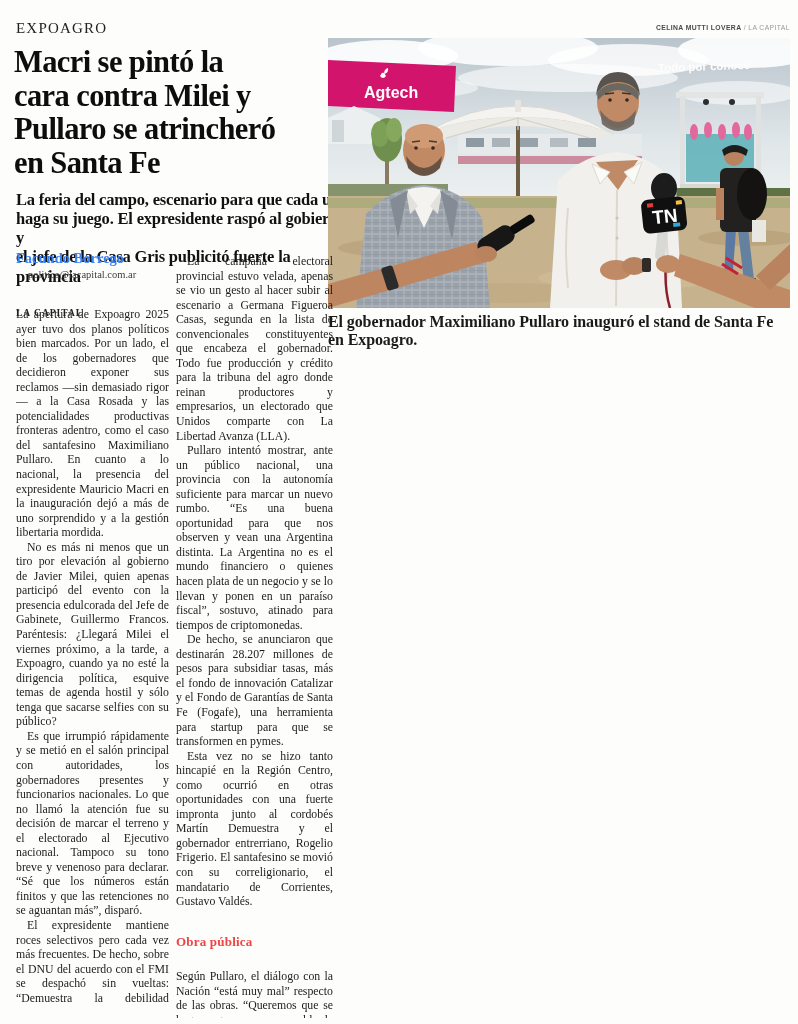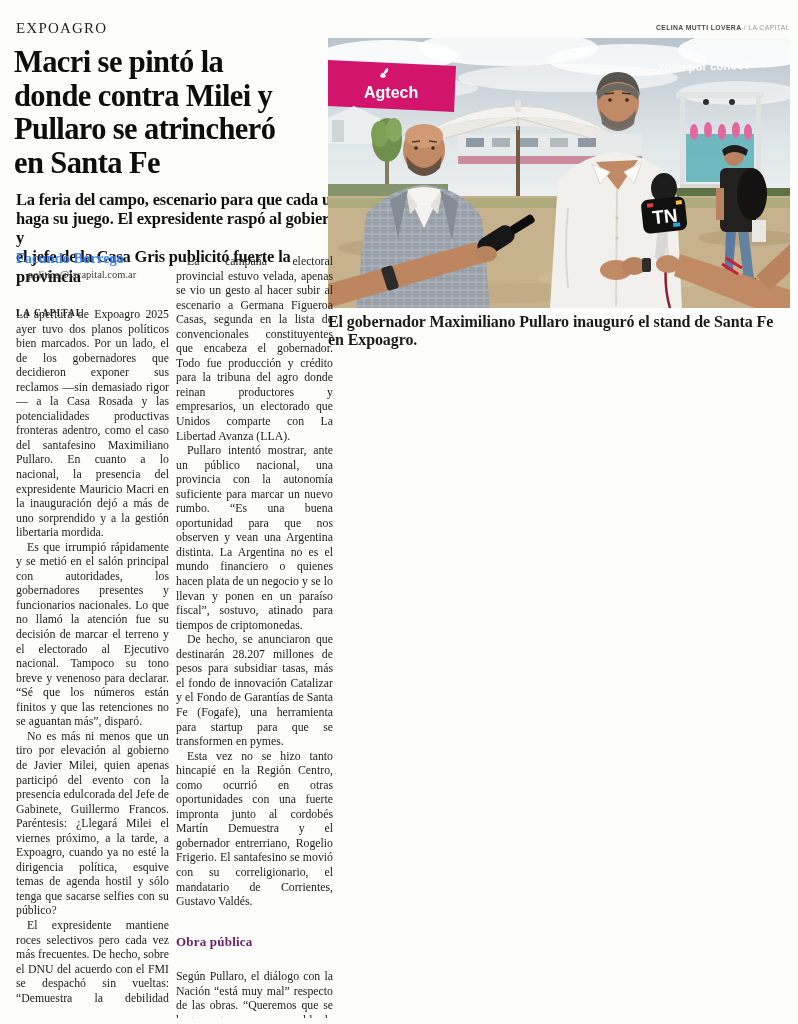--- a/index.html
+++ b/index.html
@@ -38,21 +38,21 @@
   .col{
     position:absolute;font-size:11.8px;line-height:14.55px;
     text-align:justify;color:#1c1c1c;overflow:hidden;hyphens:auto;
   }
   .col-1{left:16px;top:307px;width:153px;height:697px;}
   .col-2{left:176px;top:254px;width:157px;height:764px;}
   .col p{margin:0;text-indent:11px;}
   .col p.noindent{text-indent:0;}
   .subhead{
     font-weight:700;font-size:13px;text-indent:0 !important;
-    margin:26px 0 20px 0 !important;letter-spacing:0.2px;color:#701a75;
+    margin:26px 0 20px 0 !important;letter-spacing:0.2px;color:#ef4444;
   }
   .photo-credit{
     position:absolute;right:8px;top:24px;width:400px;text-align:right;
     font-family:"Liberation Sans","DejaVu Sans",sans-serif;
     font-size:6.8px;letter-spacing:0.4px;color:#9a9a9a;
   }
   .photo-credit b{color:#4a4a4a;font-weight:700;}
   .photo-box{
     position:absolute;left:328px;top:38px;width:462px;height:270px;
     overflow:hidden;background:#cfd6da;
@@ -67,21 +67,21 @@
 
 <div class="page">
 
   <div class="kicker">EXPOAGRO</div>
 
   <div class="photo-credit">
     <b>CELINA MUTTI LOVERA</b><span> / LA CAPITAL</span>
   </div>
 
   <h1 class="headline" style="margin:0;font-size:30.5px;">Macri se pintó la
-donde contra Milei y
+cara contra Milei y
 Pullaro se atrincheró
 en Santa Fe</h1>
 
   <div class="deck">La feria del campo, escenario para que cada uno
 haga su juego. El expresidente raspó al gobierno y
 el jefe de la Casa Gris publicitó fuerte la provincia</div>
 
   <div class="byline-author">Facundo Borrego</div>
   <div class="byline-email">politica@lacapital.com.ar</div>
   <div class="byline-outlet">LA CAPITAL</div>
@@ -250,22 +250,22 @@
         </g>
         <ellipse cx="340" cy="226" rx="12" ry="9" fill="#c08a64"></ellipse>
       </g>
     </svg>
   </div>
 
   <div class="photo-caption">El gobernador Maximiliano Pullaro inauguró el stand de Santa Fe en Expoagro.</div>
 
   <div class="col col-1">
     <p class="noindent">La apertura de Expoagro 2025 ayer tuvo dos planos políticos bien marcados. Por un lado, el de los gobernadores que decidieron exponer sus reclamos —sin demasiado rigor— a la Casa Rosada y las potencialidades productivas fronteras adentro, como el caso del santafesino Maximiliano Pullaro. En cuanto a lo nacional, la presencia del expresidente Mauricio Macri en la inauguración dejó a más de uno sorprendido y a la gestión libertaria mordida.</p>
+    <p>No es más ni menos que un tiro por elevación al gobierno de Javier Milei, quien apenas participó del evento con la presencia edulcorada del Jefe de Gabinete, Guillermo Francos. Paréntesis: ¿Llegará Milei el viernes próximo, a la tarde, a Expoagro, cuando ya no esté la dirigencia política, esquive temas de agenda hostil y sólo tenga que sacarse selfies con su público?</p>
     <p>Es que irrumpió rápidamente y se metió en el salón principal con autoridades, los gobernadores presentes y funcionarios nacionales. Lo que no llamó la atención fue su decisión de marcar el terreno y el electorado al Ejecutivo nacional. Tampoco su tono breve y venenoso para declarar. “Sé que los números están finitos y que las retenciones no se aguantan más”, disparó.</p>
-    <p>No es más ni menos que un tiro por elevación al gobierno de Javier Milei, quien apenas participó del evento con la presencia edulcorada del Jefe de Gabinete, Guillermo Francos. Paréntesis: ¿Llegará Milei el viernes próximo, a la tarde, a Expoagro, cuando ya no esté la dirigencia política, esquive temas de agenda hostil y sólo tenga que sacarse selfies con su público?</p>
     <p>El expresidente mantiene roces selectivos pero cada vez más frecuentes. De hecho, sobre el DNU del acuerdo con el FMI se despachó sin vueltas: “Demuestra la debilidad institucional en la que estamos”. Macri hizo su juego, visitó algunos stands conocidos y escapó del calor del predio de San Nicolás.</p>
 
   </div>
 
   <div class="col col-2">
     <p>La campaña electoral provincial estuvo velada, apenas se vio un gesto al hacer subir al escenario a Germana Figueroa Casas, segunda en la lista de convencionales constituyentes que encabeza el gobernador. Todo fue producción y crédito para la tribuna del agro donde reinan productores y empresarios, un electorado que Unidos comparte con La Libertad Avanza (LLA).</p>
     <p>Pullaro intentó mostrar, ante un público nacional, una provincia con la autonomía suficiente para marcar un nuevo rumbo. “Es una buena oportunidad para que nos observen y vean una Argentina distinta. La Argentina no es el mundo financiero o quienes hacen plata de un negocio y se lo llevan y ponen en un paraíso fiscal”, sostuvo, atinado para tiempos de criptomonedas.</p>
     <p>De hecho, se anunciaron que destinarán 28.207 millones de pesos para subsidiar tasas, más el fondo de innovación Catalizar y el Fondo de Garantías de Santa Fe (Fogafe), una herramienta para startup para que se transformen en pymes.</p>
     <p>Esta vez no se hizo tanto hincapié en la Región Centro, como ocurrió en otras oportunidades con una fuerte impronta junto al cordobés Martín Demuestra y el gobernador entrerriano, Rogelio Frigerio. El santafesino se movió con su correligionario, el mandatario de Corrientes, Gustavo Valdés.</p>
     <p class="subhead">Obra pública</p>

